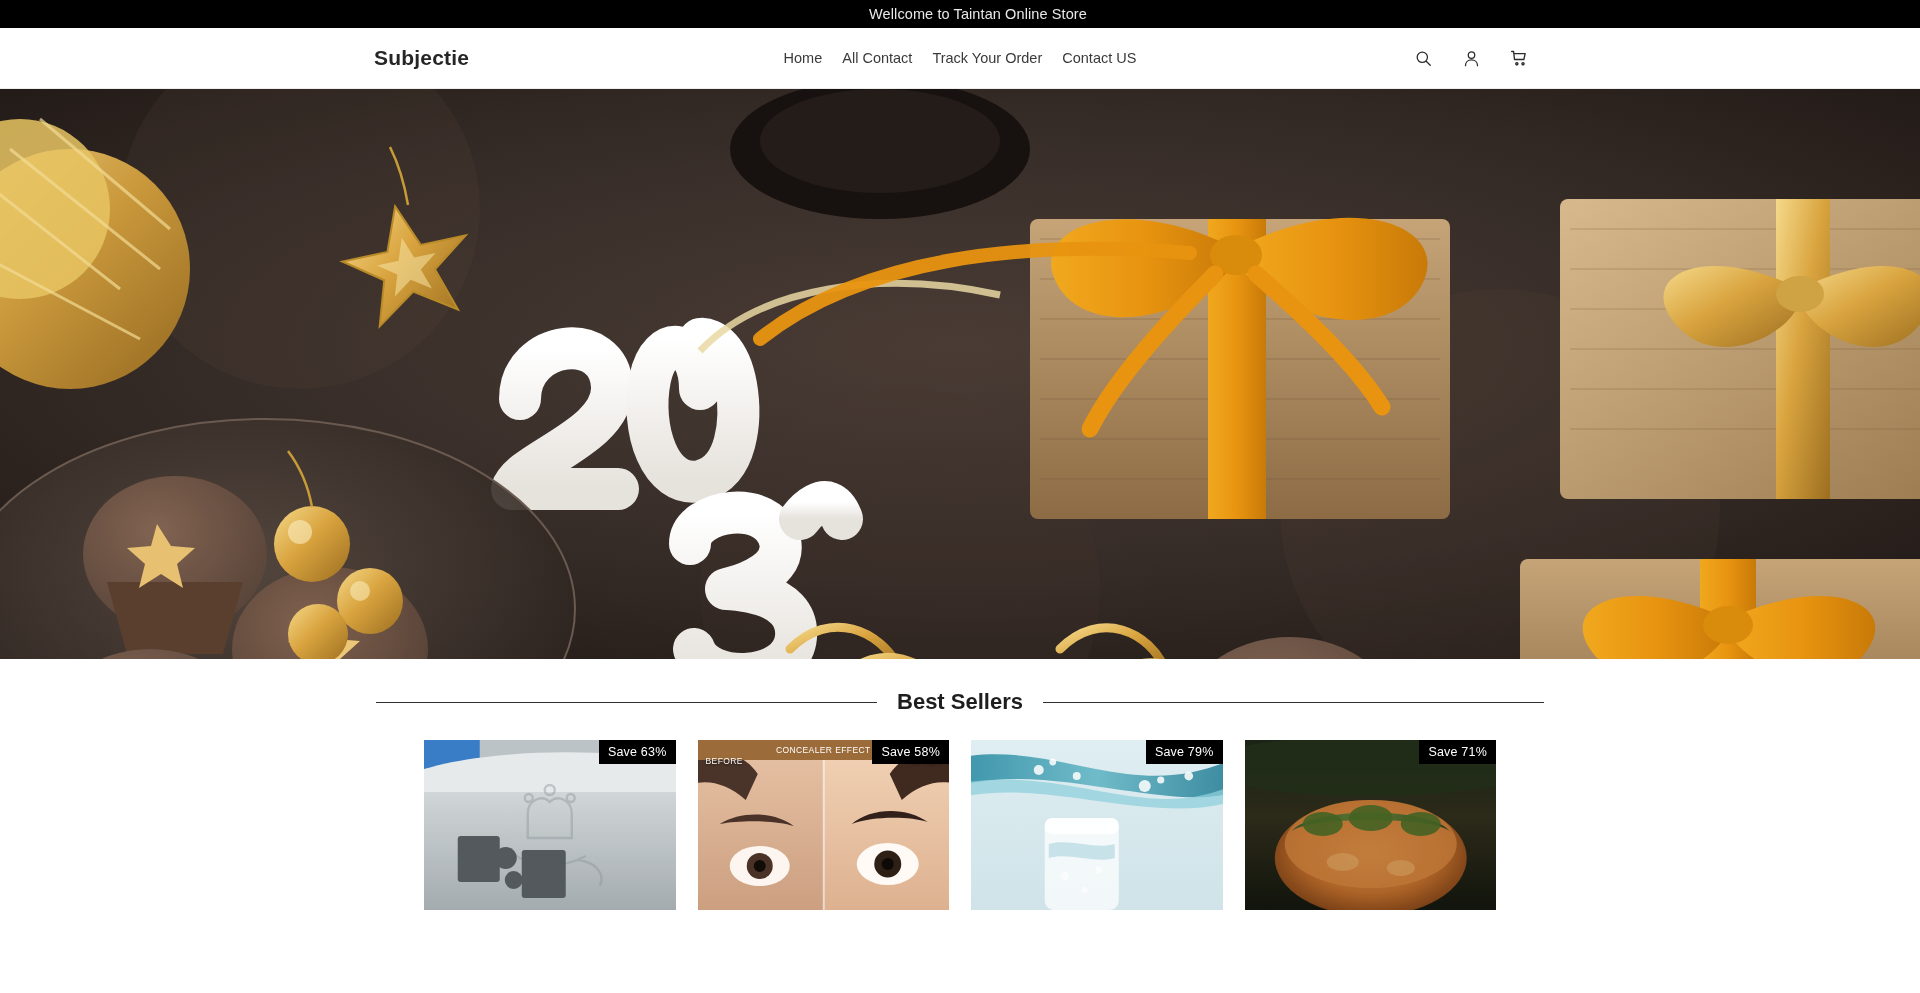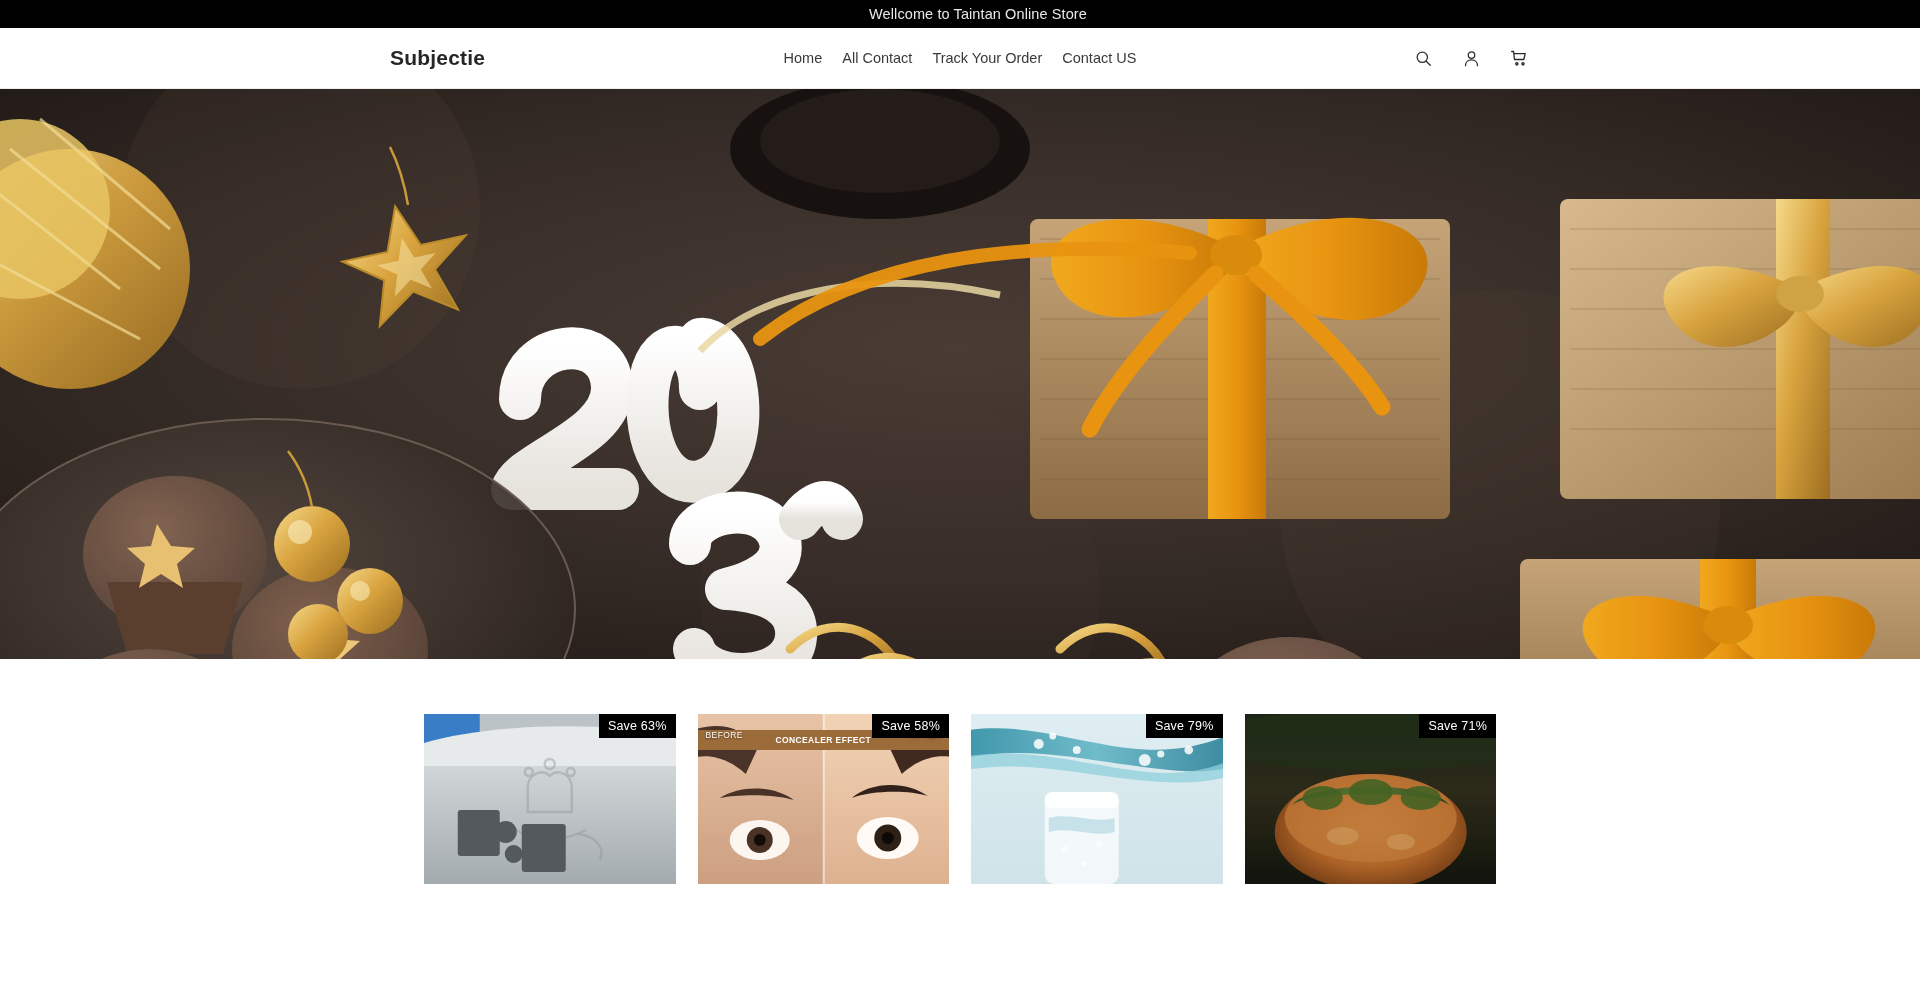--- a/index.html
+++ b/index.html
@@ -34,21 +34,20 @@
     position: relative;
     border-bottom: 1px solid #ededed;
   }
   .brand-logo {
     position: absolute;
     left: 374px;
     font-size: 21px;
     font-weight: 600;
     color: #262626;
     letter-spacing: .2px;
-    margin-left: 16px;
   }
   .main-nav {
     position: absolute;
     left: 50%;
     transform: translateX(-50%);
     display: flex;
     align-items: center;
     gap: 20px;
   }
   .nav-link {
@@ -139,26 +138,26 @@
     font-size: 12.5px;
     padding: 5px 9px;
     letter-spacing: .2px;
     z-index: 3;
     white-space: nowrap;
   }
 
   
   .concealer-bar {
     position: absolute;
-    top: 16px; left: 0; right: 0;
+    top: 0; left: 0; right: 0;
     height: 20px;
     background: #9b6b3a;
     color: #ffffff;
     font-size: 8.5px;
-    font-weight: 700;
+    font-weight: 400;
     letter-spacing: .4px;
     display: flex;
     align-items: center;
     justify-content: center;
     z-index: 2;
   }
   .ba-label {
     position: absolute;
     top: 16px;
     color: #ffffff;
@@ -378,20 +377,25 @@
       <path d="M840 590 C880 550, 930 570, 950 610"></path>
       <path d="M1060 560 C1100 520, 1150 542, 1166 582"></path>
       <path d="M1108 592 C1146 556, 1196 578, 1212 616"></path>
       <path d="M1028 596 C1062 560, 1112 584, 1126 620"></path>
     </g>
   </svg>
 </section>
 
 <section class="section-block">
 
+  <div class="section-heading-row">
+    <div class="heading-rule"></div>
+    <h2 class="section-title">Best Sellers</h2>
+    <div class="heading-rule"></div>
+  </div>
 
   <div class="product-grid">
 
     <article class="product-card">
       <div class="product-media">
         <svg viewBox="0 0 280 170" preserveAspectRatio="xMidYMid slice">
           <defs>
             <linearGradient id="glassG" x1="0" y1="0" x2="0" y2="1">
               <stop offset="0%" stop-color="#cfd4d6"></stop>
               <stop offset="100%" stop-color="#9fa7ab"></stop>

